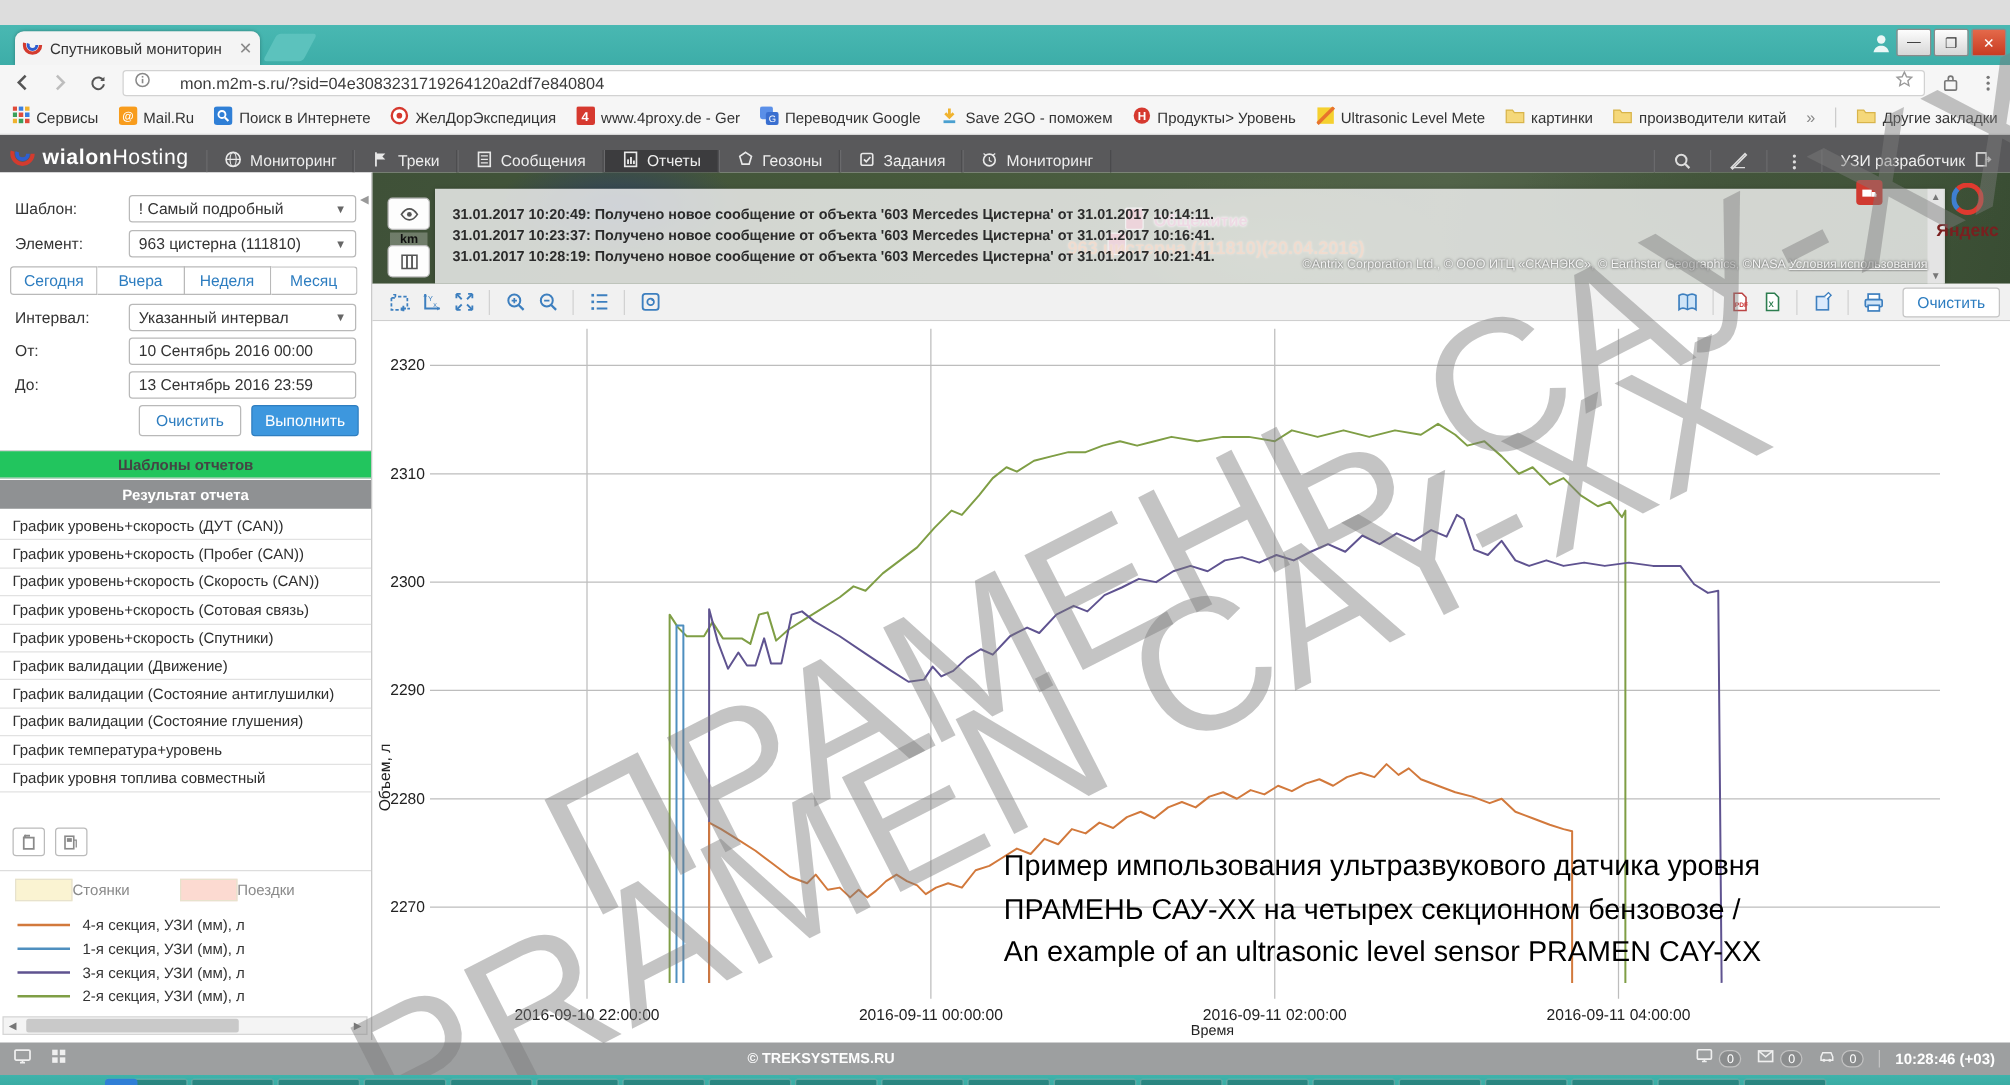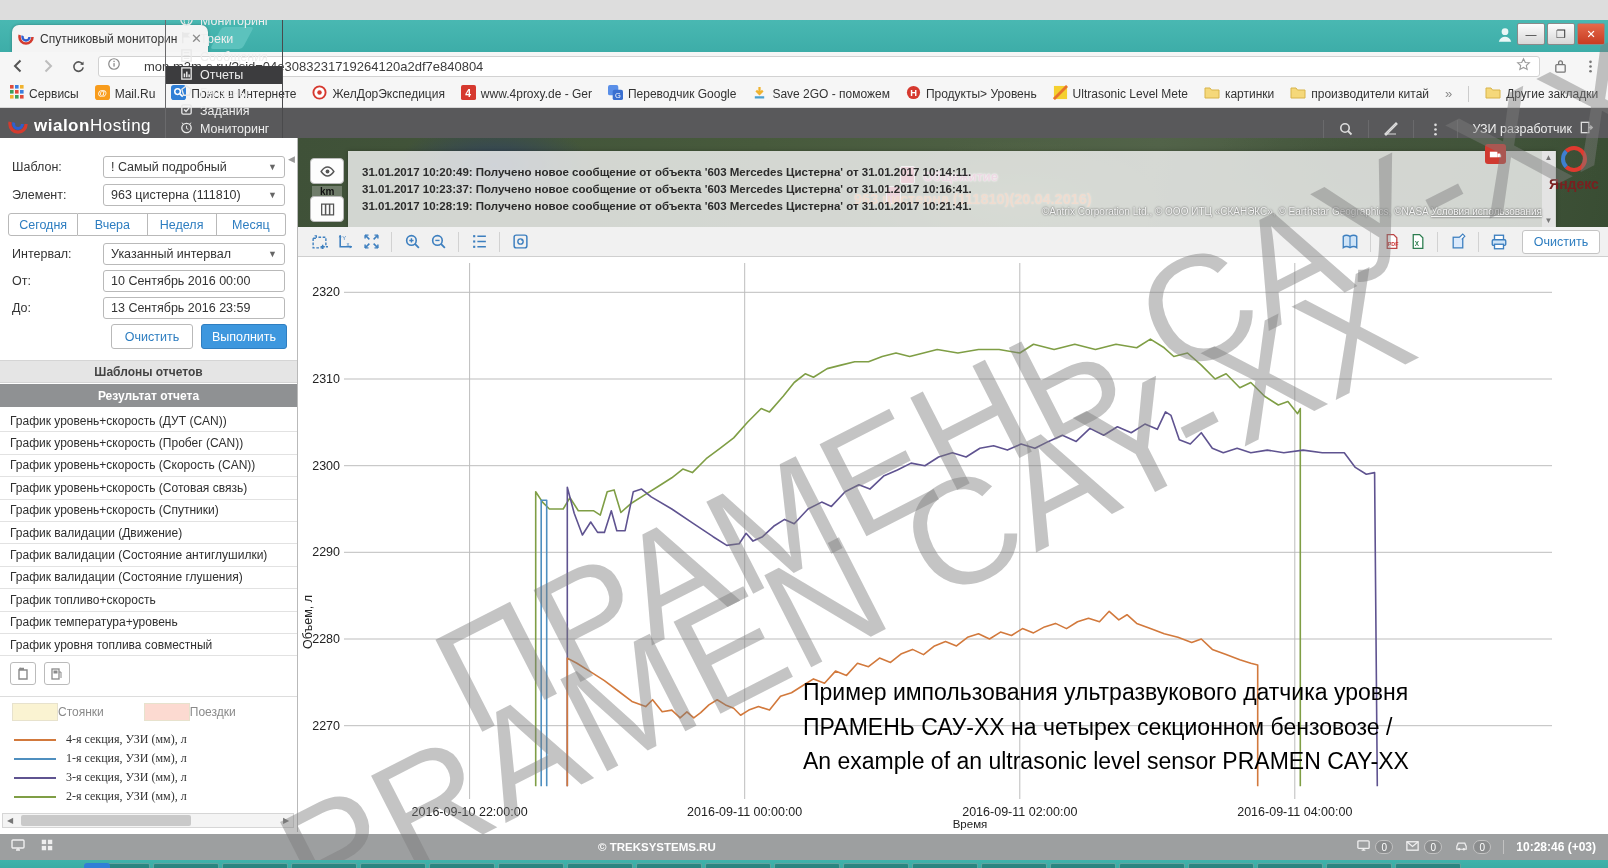--- a/index.html
+++ b/index.html
@@ -34,21 +34,21 @@
   .bm{display:flex;align-items:center;gap:5px;font-size:12px;color:#333;white-space:nowrap;max-width:150px;overflow:hidden;}
   .bm-sep{color:#888;font-size:13px;}
   .bm-div{width:1px;height:16px;background:#ccc;}
 
   
   .appbar{position:absolute;left:0;top:88px;width:100%;height:30px;background:#59595b;
           display:flex;align-items:flex-end;color:#eee;}
   .logo{display:flex;align-items:center;gap:6px;padding:0 14px 0 8px;}
   .logo-word{font-size:17px;color:#fff;letter-spacing:.5px;}
   .logo-word b{font-weight:bold;}
-  .nav{display:flex;align-items:stretch;flex-direction:column;}
+  .nav{display:flex;align-items:stretch;}
   .nav-item{display:flex;align-items:center;gap:6px;padding:0 13px;font-size:12.5px;
             border-left:1px solid #6a6a6c;border-right:1px solid #4a4a4c;cursor:pointer;}
   .nav-item.active{background:#3c3c3e;}
   .appbar-right{margin-left:auto;display:flex;align-items:stretch;}
   .abtn{display:flex;align-items:center;padding:0 14px;border-left:1px solid #6a6a6c;cursor:pointer;}
   .user-label{font-size:12.5px;display:flex;align-items:center;gap:7px;}
 
   
   .main{position:absolute;left:0;top:118px;width:100%;height:694px;}
   .sidebar{position:absolute;left:0;top:0;width:298px;height:694px;background:#fff;
@@ -63,39 +63,39 @@
   .rangebtns{position:absolute;left:8px;top:75px;width:278px;height:23px;display:flex;}
   .rbtn{flex:1;border:1px solid #b9b9b9;border-left-width:0;background:#fff;color:#2d7dc0;
         font-size:12.5px;display:flex;align-items:center;justify-content:center;cursor:pointer;}
   .rbtn:first-child{border-left-width:1px;border-radius:3px 0 0 3px;}
   .rbtn:last-child{border-radius:0 3px 3px 0;}
   .execrow{position:absolute;top:186px;right:10px;display:flex;gap:8px;}
   .btn-clear{min-width:82px;height:25px;background:#fff;border:1px solid #b9b9b9;border-radius:3px;
              color:#2d7dc0;font-size:12.5px;display:flex;align-items:center;justify-content:center;cursor:pointer;}
   .btn-exec{min-width:86px;height:25px;background:#3d97de;border:1px solid #2f7ec0;border-radius:3px;
             color:#fff;font-size:12.5px;display:flex;align-items:center;justify-content:center;cursor:pointer;}
-  .sec-h1{position:absolute;left:0;top:222px;width:100%;height:23px;background:#e5e5e5;border-top:1px solid #d5d5d5;
+  .sec-h1{position:absolute;left:0;top:222px;width:100%;height:23px;background:#22c55e;border-top:1px solid #d5d5d5;
           border-bottom:1px solid #d5d5d5;font-size:12px;font-weight:bold;color:#444;
           display:flex;align-items:center;justify-content:center;}
   .sec-h2{position:absolute;left:0;top:246px;width:100%;height:23px;background:#8f9193;
           font-size:12px;font-weight:bold;color:#fff;display:flex;align-items:center;justify-content:center;}
   .reports{position:absolute;left:0;top:272px;width:100%;}
   .report-row{height:22.4px;border-bottom:1px solid #e2e2e2;display:flex;align-items:center;
               padding-left:10px;font-size:12px;color:#2f2f2f;cursor:pointer;white-space:nowrap;overflow:hidden;}
   .tools-row{position:absolute;left:10px;top:524px;display:flex;gap:8px;}
   .tool-sq{width:26px;height:23px;border:1px solid #bbb;border-radius:3px;background:#fff;
            display:flex;align-items:center;justify-content:center;}
   .zones{position:absolute;left:0;top:558px;width:100%;height:30px;border-top:1px solid #ddd;
          display:flex;align-items:center;padding:0 12px;}
   .zone-swatch{width:46px;height:18px;border:1px solid #e7e2cd;}
   .zone-label{font-size:12px;color:#8a8a8a;margin-right:40px;}
   .slegend{position:absolute;left:0;top:592px;width:100%;}
   .sleg-row{height:19px;display:flex;align-items:center;padding-left:14px;gap:10px;}
   .sleg-line{width:42px;height:0;border-top:2px solid #000;}
-  .sleg-label{font-size:12px;color:#333;white-space:nowrap;font-family:Liberation Serif, serif;}
+  .sleg-label{font-size:12px;color:#333;white-space:nowrap;}
   .hscroll{position:absolute;left:2px;bottom:4px;width:292px;height:15px;background:#f4f4f4;
            border:1px solid #d6d6d6;display:flex;align-items:center;}
   .hs-arrow{width:14px;font-size:8px;color:#777;text-align:center;}
   .hs-track{flex:1;height:11px;position:relative;}
   .hs-thumb{position:absolute;left:4px;top:0;width:170px;height:11px;background:#c9c9c9;border-radius:2px;}
   .collapse-chev{position:absolute;right:2px;top:16px;color:#999;font-size:9px;}
 
   
   .mapstrip{position:absolute;left:0;top:0;width:1310px;height:89px;overflow:hidden;
     background:
@@ -478,21 +478,20 @@
 
       <div class="reports" id="reportsList">
           <div class="report-row">График уровень+скорость (ДУТ (CAN))</div>
           <div class="report-row">График уровень+скорость (Пробег (CAN))</div>
           <div class="report-row">График уровень+скорость (Скорость (CAN))</div>
           <div class="report-row">График уровень+скорость (Сотовая связь)</div>
           <div class="report-row">График уровень+скорость (Спутники)</div>
           <div class="report-row">График валидации (Движение)</div>
           <div class="report-row">График валидации (Состояние антиглушилки)</div>
           <div class="report-row">График валидации (Состояние глушения)</div>
-          <div class="report-row">График топливо+скорость</div>
           <div class="report-row">График температура+уровень</div>
           <div class="report-row">График уровня топлива совместный</div>
         </div>
 
       <div class="tools-row">
         <div class="tool-sq" id="fuelCan">
             <svg width="16" height="16" viewBox="0 0 16 16">
               <path d="M4 4h8v9H4z M5 4V2.5h4" fill="none" stroke="#8a8a8a" stroke-width="1.4"></path>
               <path d="M4 4l2-2" stroke="#8a8a8a" stroke-width="1.4"></path>
             </svg>

